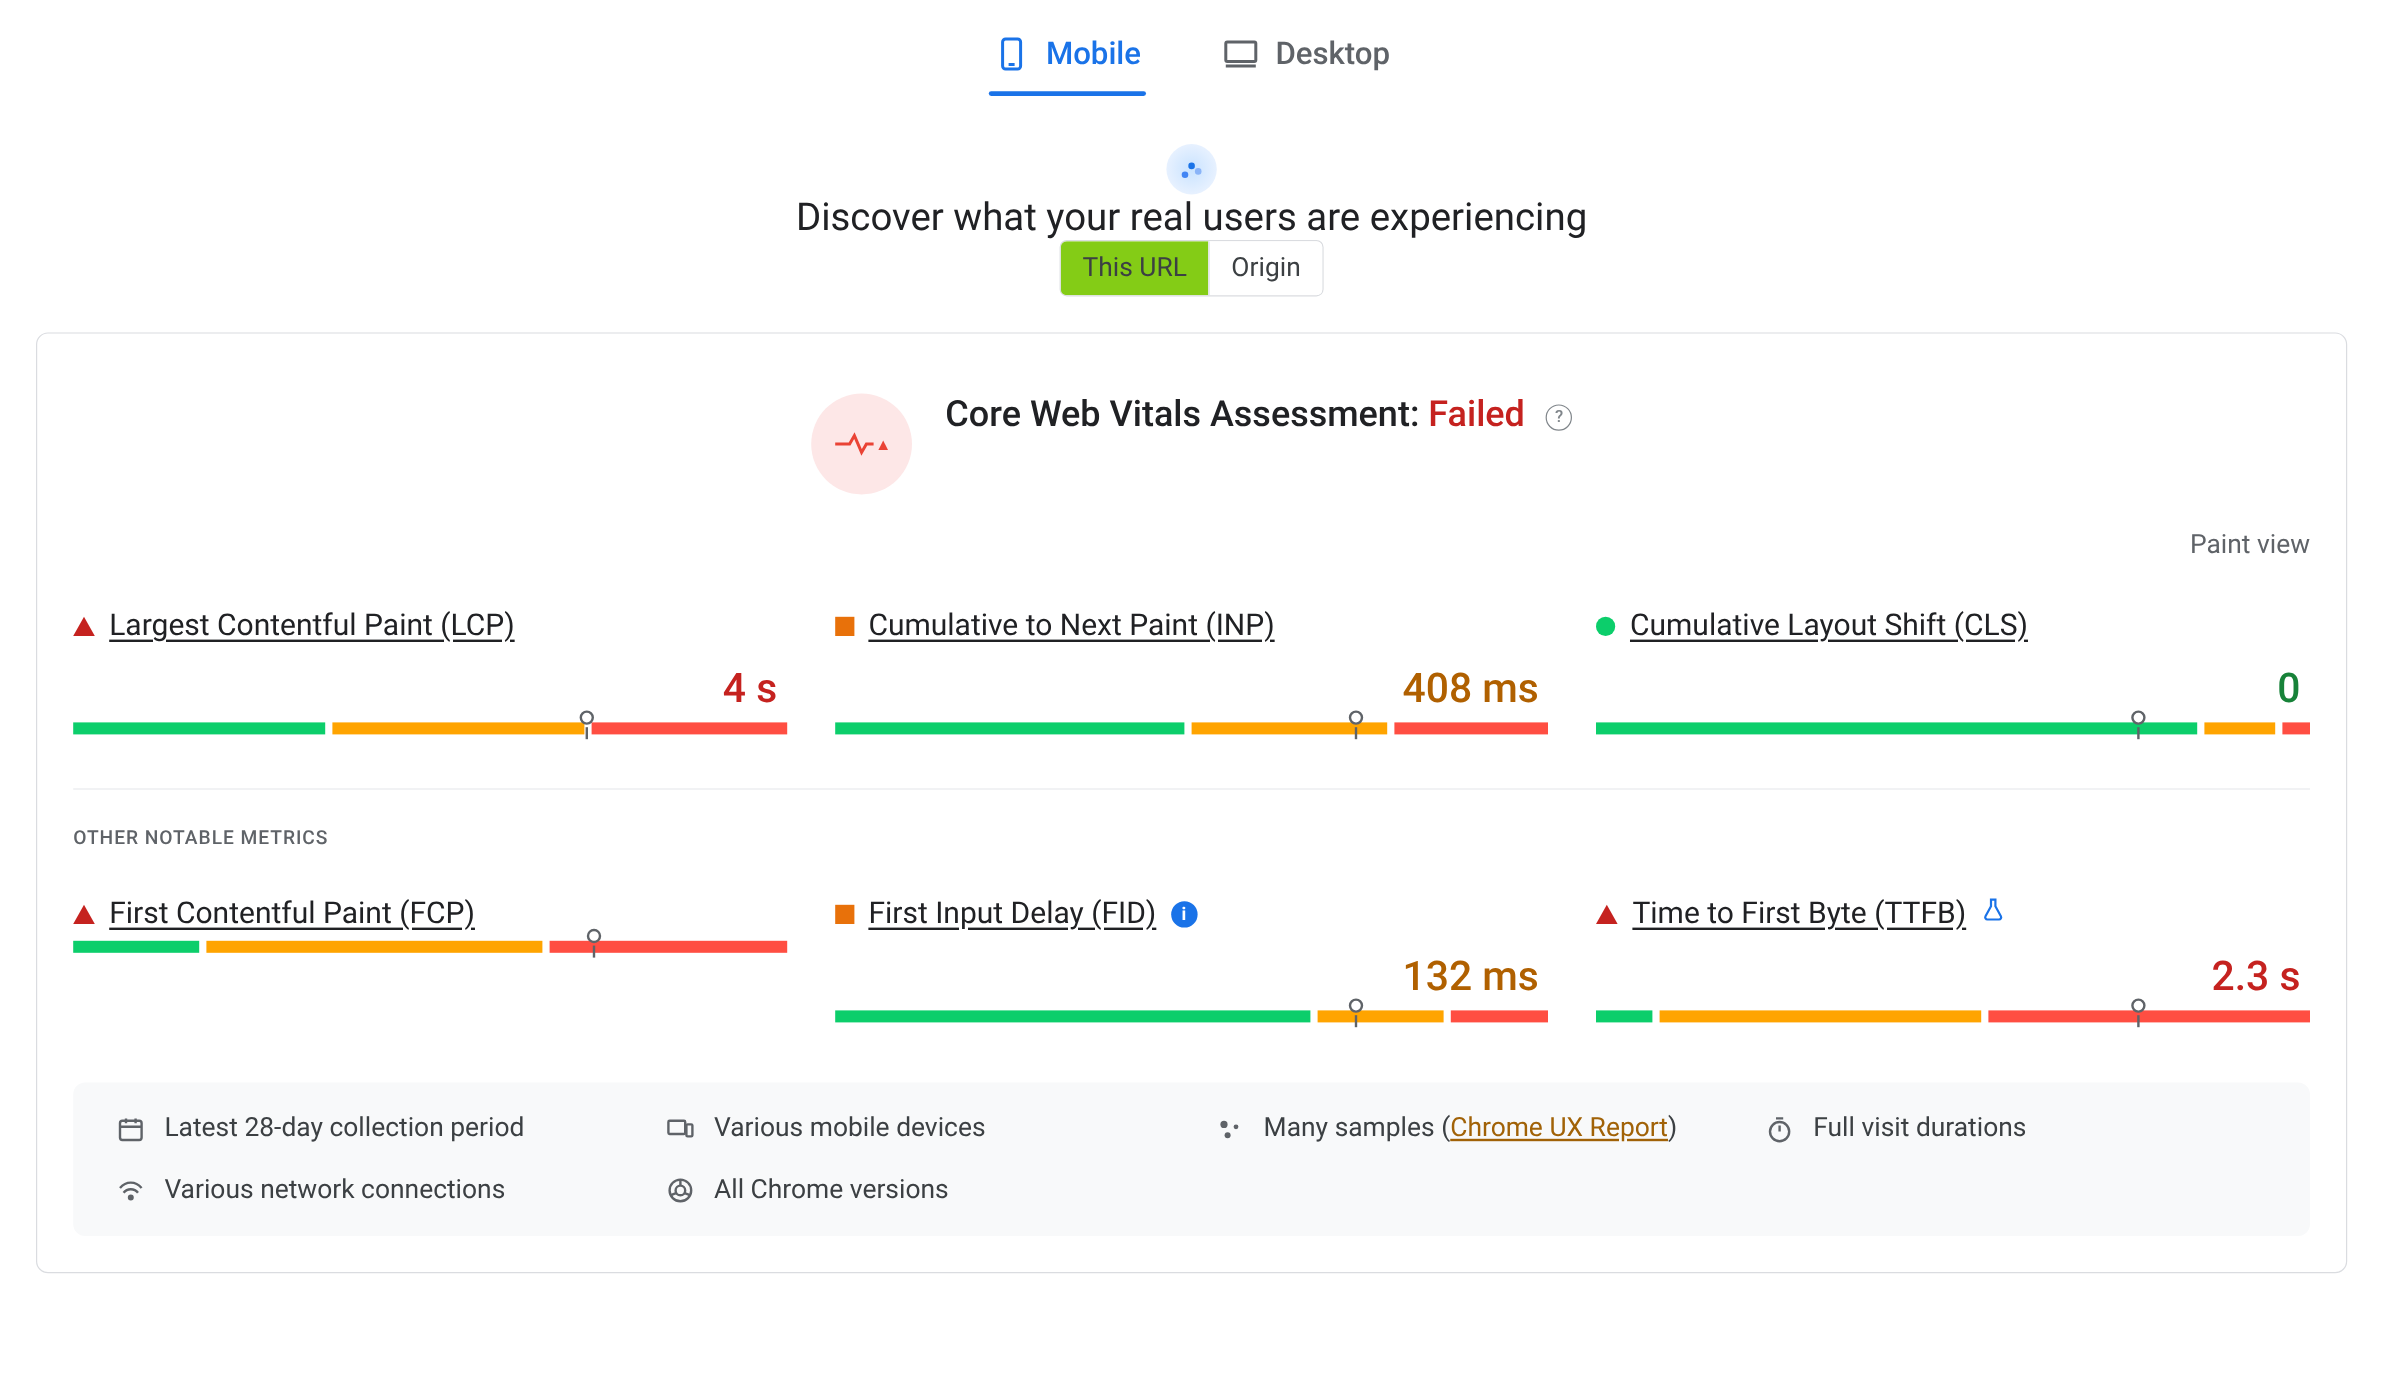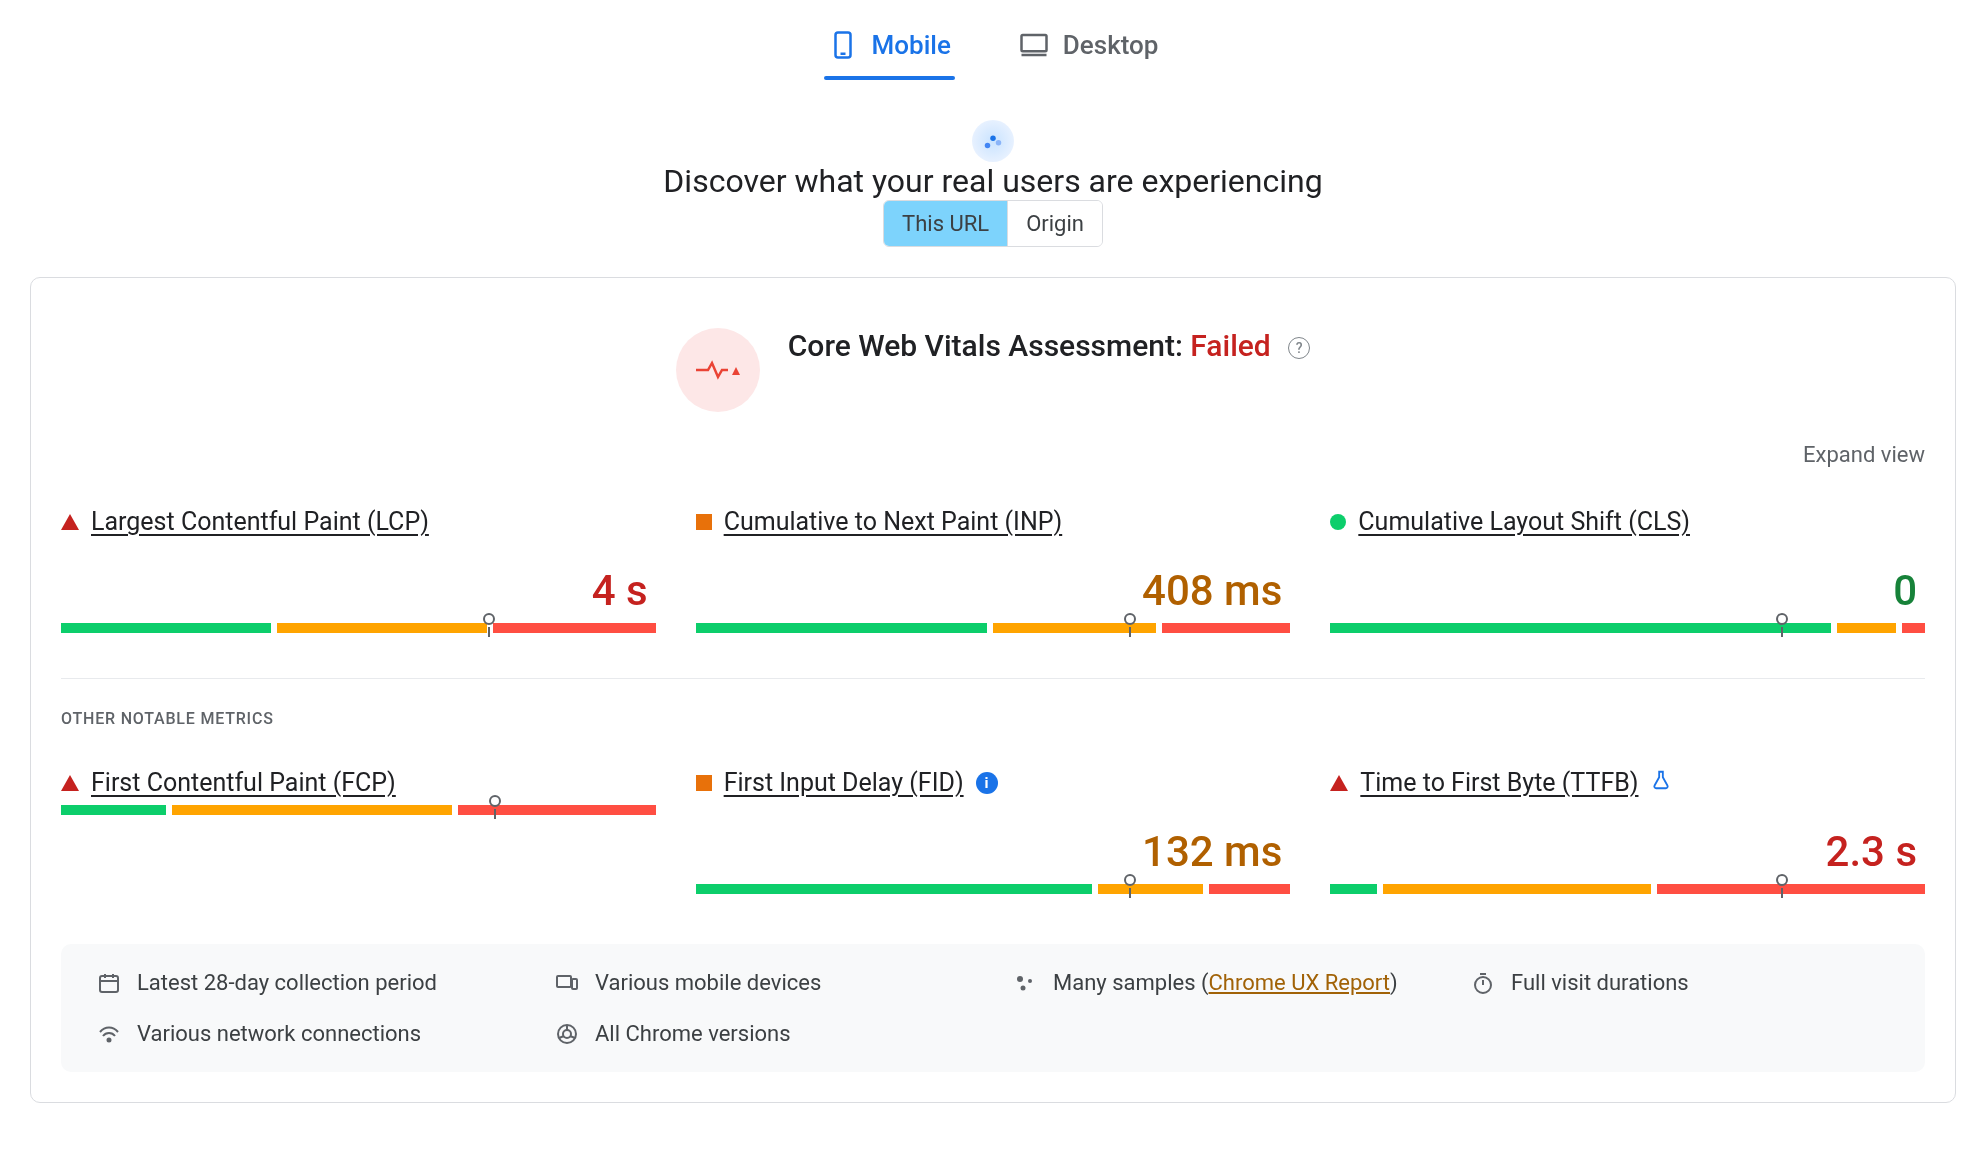--- a/index.html
+++ b/index.html
@@ -20,21 +20,21 @@
   
   .header-row { display:flex; align-items:center; margin-top:40px;flex-direction:column; }
   .header-icon {
     width:42px; height:42px; border-radius:50%;
     background: radial-gradient(circle at center, #c9e3ff 0%, #e7f1ff 70%, #f4faff 100%);
     display:flex; align-items:center; justify-content:center;
   }
   .header-row h1 { font-size:32px; font-weight:400; color:#202124; flex:1; }
   .toggle-group { display:flex; border:1px solid #dadce0; border-radius:6px; overflow:hidden; }
   .toggle-btn { padding:10px 18px; font-size:22px; color:#3c4043; background:#fff; cursor:pointer; }
-  .toggle-btn.active { background:#7dd3fc; }
+  .toggle-btn.active { background:#84cc16; }
   .toggle-btn + .toggle-btn { border-left:1px solid #dadce0; }
 
   
   .panel { border:1px solid #dadce0; border-radius:10px; margin-top:30px; padding:50px 30px 30px; }
 
   .assessment-row { display:flex; justify-content:center; gap:28px; }
   .heartbeat-badge {
     width:84px; height:84px; border-radius:50%; background:#fde7e7;
     display:flex; align-items:center; justify-content:center;
   }
@@ -52,21 +52,21 @@
   .shape { display:inline-block; }
   .shape.triangle {
     width:0; height:0; border-left:9px solid transparent; border-right:9px solid transparent; border-bottom:16px solid #e8710a;
   }
   .shape.triangle.red { border-bottom-color:#c5221f; }
   .shape.square { width:16px; height:16px; background:#e8710a; }
   .shape.circle { width:16px; height:16px; border-radius:50%; background:#0cce6b; }
   .info-blue { width:22px; height:22px; border-radius:50%; background:#1a73e8; color:#fff; text-align:center; font-size:15px; line-height:22px; font-weight:700; }
   .flask-icon { color:#1a73e8; }
 
-  .metric-value { font-size:42px; font-weight:500; margin-top:30px; text-align:right; padding-right:8px; }
+  .metric-value { font-size:34px; font-weight:500; margin-top:18px; text-align:right; padding-right:8px; }
   .metric-value.red { color:#c5221f; }
   .metric-value.orange { color:#b06000; }
   .metric-value.green { color:#178239; }
 
   .dist-bar { position:relative; margin-top:8px; height:10px; display:flex; gap:6px; }
   .dist-bar span { display:block; height:10px; }
   .dist-bar .g { background:#0cce6b; }
   .dist-bar .o { background:#ffa400; }
   .dist-bar .r { background:#ff4e42; }
   .marker {
@@ -132,21 +132,21 @@
           <path d="M2 11 L14 11 L18 4 L24 18 L28 11 L34 11" stroke="#ea4335" stroke-width="2.5" fill="none"></path>
           <path d="M38 16 L42 8 L46 16 Z" fill="#ea4335"></path>
         </svg>
     </div>
     <div class="assessment-text">
       <span>Core Web Vitals Assessment: </span><span class="failed">Failed</span>
       <span class="info-circ">?</span>
     </div>
   </div>
 
-  <div class="expand-link">Expand view</div>
+  <div class="expand-link">Paint view</div>
 
   <div class="metrics">
 
     <div class="metric">
       <div class="metric-title">
         <span class="shape triangle red"></span>
         <span class="name">Largest Contentful Paint (LCP)</span>
       </div>
       <div class="metric-value red">4 s</div>
       <div class="dist-bar">

